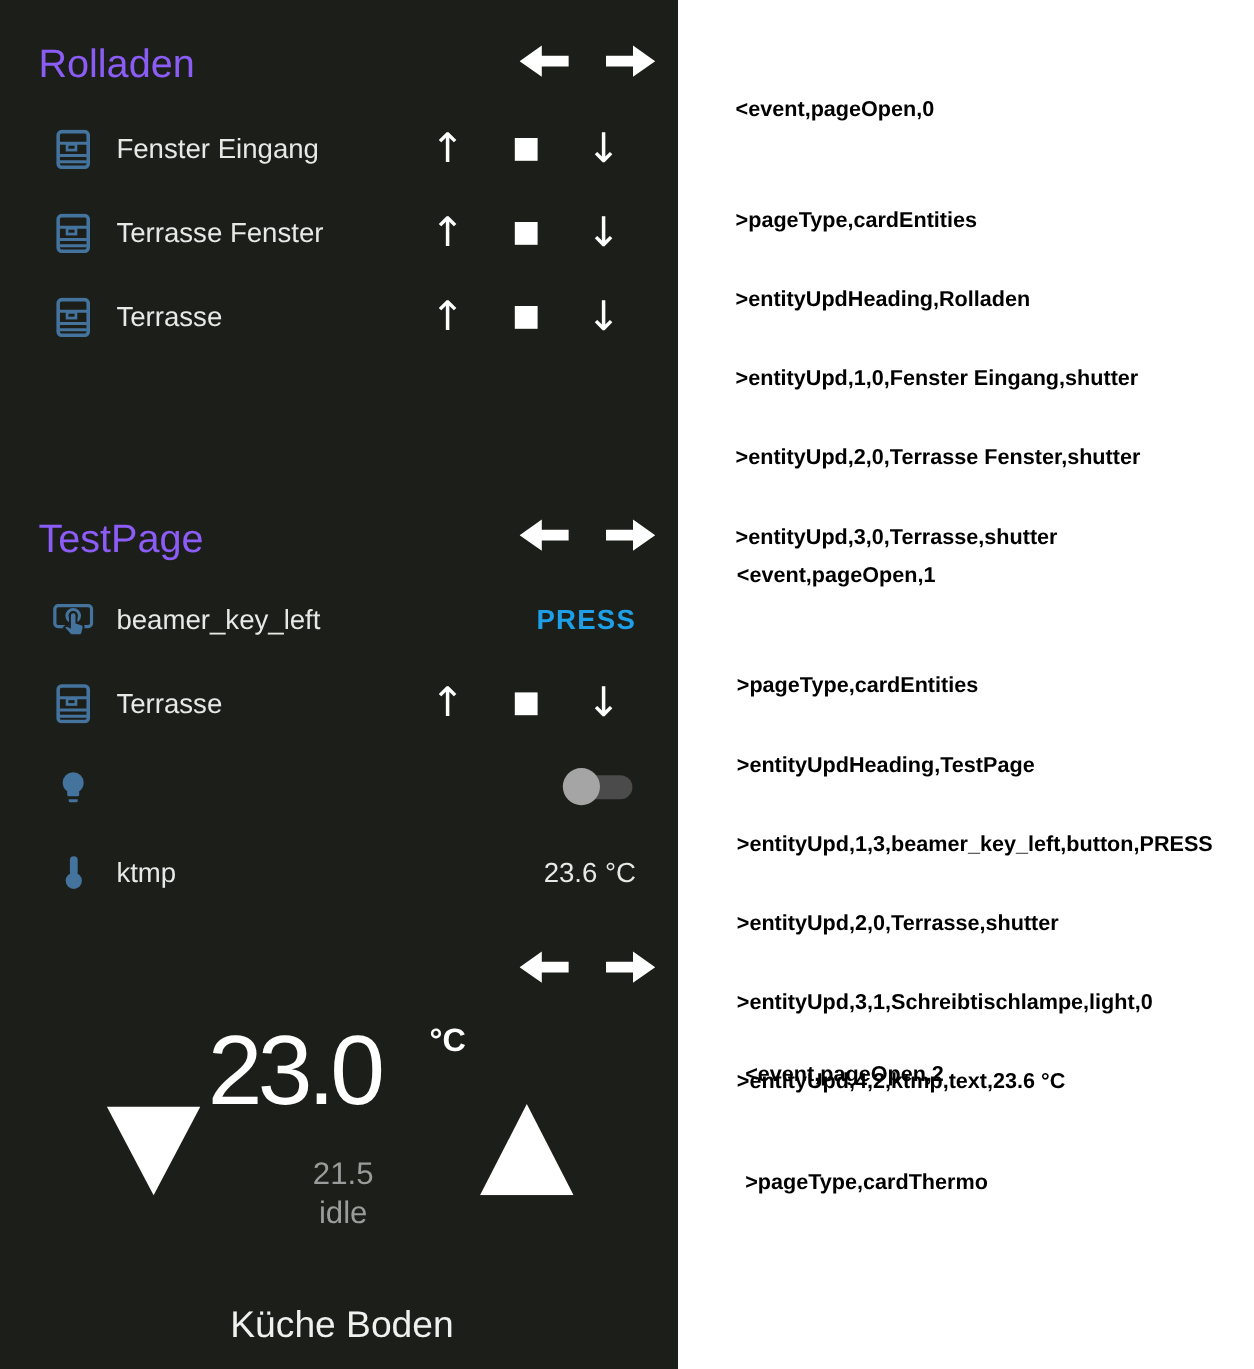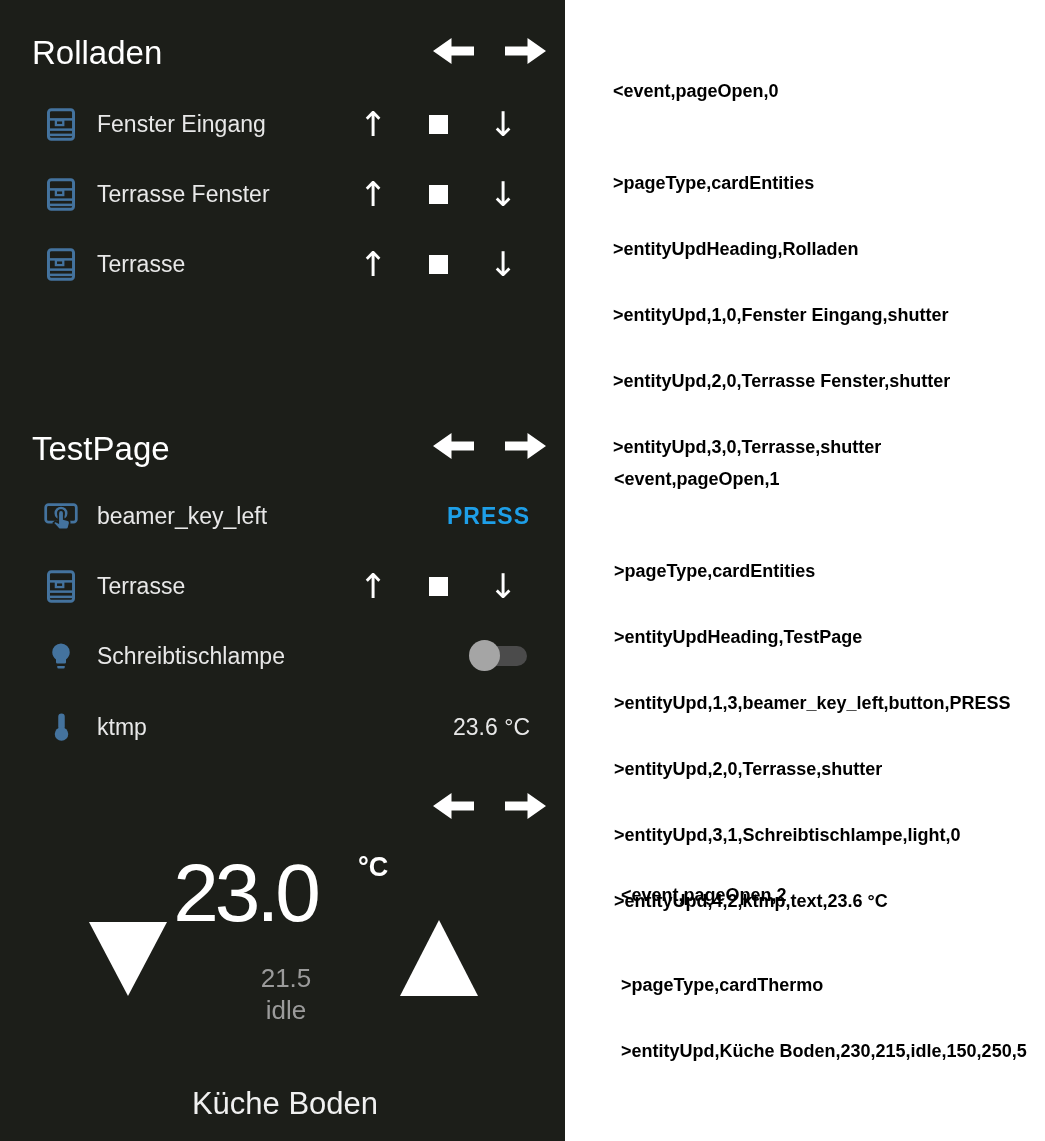--- a/index.html
+++ b/index.html
@@ -1,20 +1,20 @@
 <!DOCTYPE html>
 <html><head>
 <meta charset="utf-8">
 <style>
   html,body{margin:0;padding:0;background:#ffffff;}
   #stage{position:relative;width:1045px;height:1141px;background:#ffffff;overflow:hidden;
          font-family:"Liberation Sans",sans-serif;}
   
   #panel{position:absolute;left:0;top:0;width:565px;height:1141px;background:#1c1e19;}
-  .heading{position:absolute;left:32px;color:#ffffff;font-size:33px;font-weight:400;line-height:33px;}
+  .heading{position:absolute;left:32px;color:#8b5cf6;font-size:33px;font-weight:400;line-height:33px;}
   .nav-arrow{position:absolute;width:41px;height:28px;cursor:pointer;}
   .nav-left{left:433px;} .nav-right{left:505px;}
   .row{position:absolute;left:0;width:565px;height:44px;}
   .eicon{position:absolute;left:44px;top:50%;transform:translateY(-50%);width:34px;height:34px;
          display:flex;align-items:center;justify-content:center;}
   .elabel{position:absolute;left:97px;top:0;height:44px;display:flex;align-items:center;
           color:#e8e8e8;font-size:23px;}
   .glyph{font-family:"DejaVu Sans",sans-serif;}
   .ctl{position:absolute;top:0;height:44px;display:flex;align-items:center;justify-content:center;
        color:#ffffff;font-size:34px;width:36px;}
@@ -154,21 +154,20 @@
           <span class="sq"></span>
         </span>
       <span class="ctl ctl-down glyph">↓</span>
     </div>
     <div class="row" style="top:634px;">
       <span class="eicon">
   <svg width="30" height="30" viewBox="0 0 24 24" fill="#44739e">
     <path d="M12,2A7,7 0 0,0 5,9C5,11.38 6.19,13.47 8,14.74V17A1,1 0 0,0 9,18H15A1,1 0 0,0 16,17V14.74C17.81,13.47 19,11.38 19,9A7,7 0 0,0 12,2M9,21A1,1 0 0,0 10,22H14A1,1 0 0,0 15,21V20H9V21Z"></path>
   </svg>
 </span>
-      <span class="elabel">Schreibtischlampe</span>
     </div>
     <div class="toggle">
       <span class="track"></span>
       <span class="knob"></span>
     </div>
     <div class="row" style="top:705px;">
       <span class="eicon">
   <svg width="25" height="30" viewBox="0 0 20 24" fill="#44739e">
     <rect x="7.4" y="1.2" width="5.2" height="13" rx="2.6"></rect>
     <circle cx="10" cy="17.6" r="5.4"></circle>
@@ -223,15 +222,14 @@
     <div class="proto-line">&gt;entityUpdHeading,TestPage</div>
     <div class="proto-line">&gt;entityUpd,1,3,beamer_key_left,button,PRESS</div>
     <div class="proto-line">&gt;entityUpd,2,0,Terrasse,shutter</div>
     <div class="proto-line">&gt;entityUpd,3,1,Schreibtischlampe,light,0</div>
     <div class="proto-line">&gt;entityUpd,4,2,ktmp,text,23.6 °C</div>
   </div>
 
   <div class="proto ev" style="left:621px;top:884px;">&lt;event,pageOpen,2</div>
   <div class="proto" style="left:621px;top:931px;">
     <div class="proto-line">&gt;pageType,cardThermo</div>
-    <div class="proto-line">&gt;entityUpd,Küche Boden,230,215,idle,150,250,5</div>
   </div>
 </div>
 
 </body></html>

